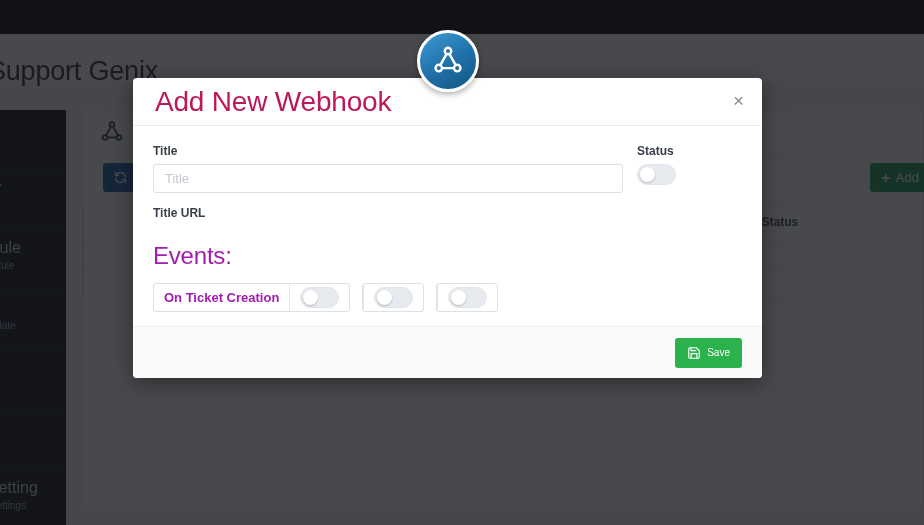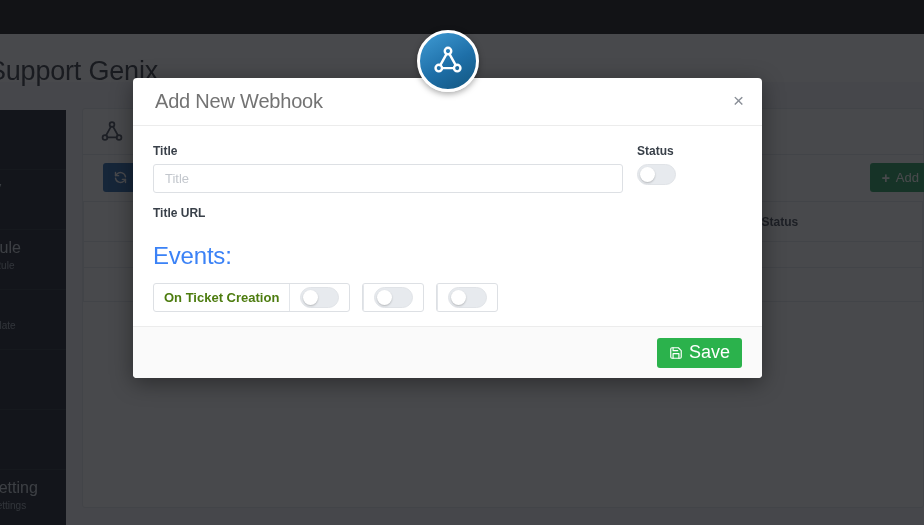--- a/index.html
+++ b/index.html
@@ -186,23 +186,23 @@
 
   .modal-header {
     position: relative;
     height: 48px;
     padding: 0 22px;
     display: flex;
     align-items: center;
     border-bottom: 1px solid #ececec;
   }
   .modal-title {
-    font-size: 20px;
+    font-size: 28px;
     font-weight: 400;
-    color: #737373;
+    color: #be185d;
     letter-spacing: -0.2px;
   }
   .modal-close {
     position: absolute;
     right: 18px;
     top: 13px;
     font-size: 19px;
     line-height: 1;
     color: #8a8f97;
     background: none;
@@ -264,21 +264,21 @@
     left: 2px; top: 2px;
     width: 15px; height: 15px;
     border-radius: 50%;
     background: #ffffff;
     box-shadow: 0 1px 2px rgba(0,0,0,0.22);
   }
 
   .events-title {
     font-size: 24px;
     font-weight: 400;
-    color: #3b82f6;
+    color: #a21caf;
     margin-top: 22px;
     margin-bottom: 13px;
     letter-spacing: -0.2px;
   }
 
   .events-row {
     display: flex;
     gap: 12px;
   }
   .event-chip {
@@ -289,21 +289,21 @@
     background: #fff;
     height: 29px;
     overflow: hidden;
   }
   .event-chip .chip-label {
     display: flex;
     align-items: center;
     padding: 0 10px;
     font-size: 13px;
     font-weight: 700;
-    color: #4d7c0f;
+    color: #a21caf;
     white-space: nowrap;
   }
   .event-chip .chip-toggle {
     display: flex;
     align-items: center;
     justify-content: center;
     padding: 0 10px;
     border-left: 1px solid #e3e6ea;
   }
 
@@ -316,21 +316,21 @@
     align-items: center;
     justify-content: flex-end;
     padding-right: 20px;
     gap: 8px;
   }
   .btn {
     height: 30px;
     border: none;
     border-radius: 3px;
     color: #fff;
-    font-size: 18px;
+    font-size: 10px;
     display: flex;
     align-items: center;
     gap: 6px;
     padding: 0 12px;
     cursor: pointer;
     font-family: "Liberation Sans", sans-serif;
   }
   .btn-save { background: #2bb24c; }
   .btn-cancel { background: #e93f4f; }
   .btn svg { width: 14px; height: 14px; }

